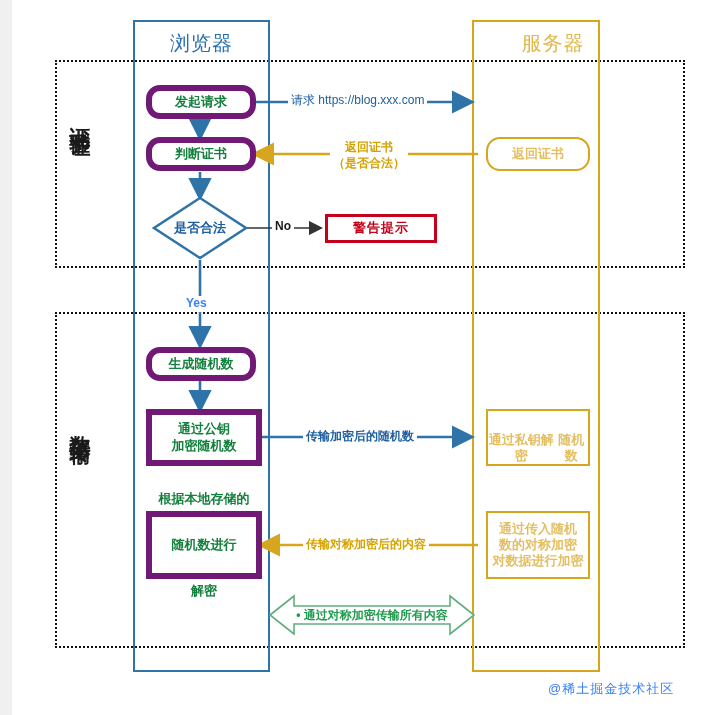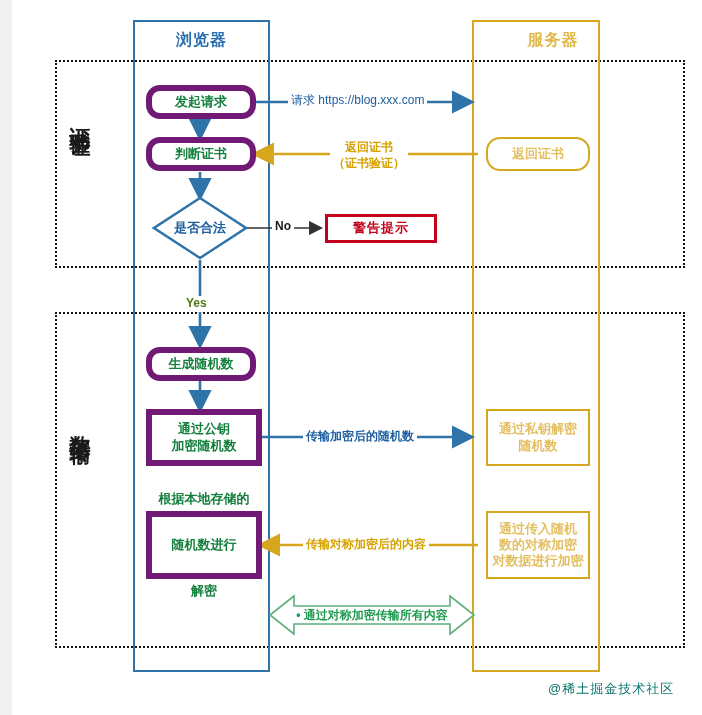--- a/index.html
+++ b/index.html
@@ -56,22 +56,22 @@
     position: absolute;
     box-sizing: border-box;
     background: transparent;
   }
   .lane.browser { border: 2px solid #2e74a8; }
   .lane.server  { border: 2px solid #d6a61e; }
   .lane-title {
     position: absolute;
     width: 100%;
     text-align: center;
-    font-size: 16px;
-    font-weight: bold;
+    font-size: 20px;
+    font-weight: normal;
     letter-spacing: 1px;
   }
   .lane-title.browser { color: #2a70b0; }
   .lane-title.server  { color: #e0b94a; }
 
   
   .node {
     position: absolute;
     box-sizing: border-box;
     display: flex;
@@ -154,21 +154,21 @@
     justify-content: center;
     font-size: 12px;
     font-weight: bold;
     color: #1f9a4e;
     pointer-events: none;
   }
 
   .watermark {
     position: absolute;
     font-size: 13px;
-    color: #0f766e;
+    color: #3b82f6;
     letter-spacing: 1px;
     white-space: nowrap;
   }
 </style>
 </head>
 <body>
 
 <div id="canvas">
 
   <div class="left-strip"></div>
@@ -240,41 +240,41 @@
 
   <div class="node blue rect" style="left:146px; top:511px; width:116px; height:68px; flex-direction:column;gap:30px;">
     <span>根据本地存储的</span>
     <span>随机数进行</span>
     <span>解密</span>
   </div>
 
 
   <div class="node gold pill" style="left:486px; top:137px; width:104px; height:34px;">返回证书</div>
 
-  <div class="node gold rect" style="left:486px; top:409px; width:104px; height:57px; flex-direction:column;">
+  <div class="node gold rect" style="left:486px; top:409px; width:104px; height:57px; flex-direction:row;align-items:flex-end;">
     <span>通过私钥解密</span>
     <span>随机数</span>
   </div>
 
   <div class="node gold rect" style="left:486px; top:511px; width:104px; height:68px; flex-direction:column;">
     <span>通过传入随机</span>
     <span>数的对称加密</span>
     <span>对数据进行加密</span>
   </div>
 
   <div class="edge-label url" style="left:288px; top:93px;">请求 https://blog.xxx.com</div>
 
   <div class="edge-label gold" style="left:330px; top:140px;">
     <div>返回证书</div>
-    <div>（证书验证）</div>
+    <div>（是否合法）</div>
   </div>
 
   <div class="edge-label plain" style="left:272px; top:219px;">No</div>
 
-  <div class="edge-label plain" style="left:183px; top:296px; color:#4d7c0f;">Yes</div>
+  <div class="edge-label plain" style="left:183px; top:296px; color:#3b82f6;">Yes</div>
 
   <div class="edge-label blue" style="left:303px; top:429px;">传输加密后的随机数</div>
 
   <div class="edge-label gold" style="left:303px; top:537px;">传输对称加密后的内容</div>
 
   <div class="dbl-arrow" style="left:268px; top:592px; width:208px; height:46px;">
     <svg width="208" height="46" viewBox="0 0 208 46">
       <polygon points="2,23 26,4 26,14 182,14 182,4 206,23 182,42 182,32 26,32 26,42" fill="#ffffff" stroke="#5fae7e" stroke-width="1.6"></polygon>
     </svg>
     <div class="dbl-text">• 通过对称加密传输所有内容</div>

